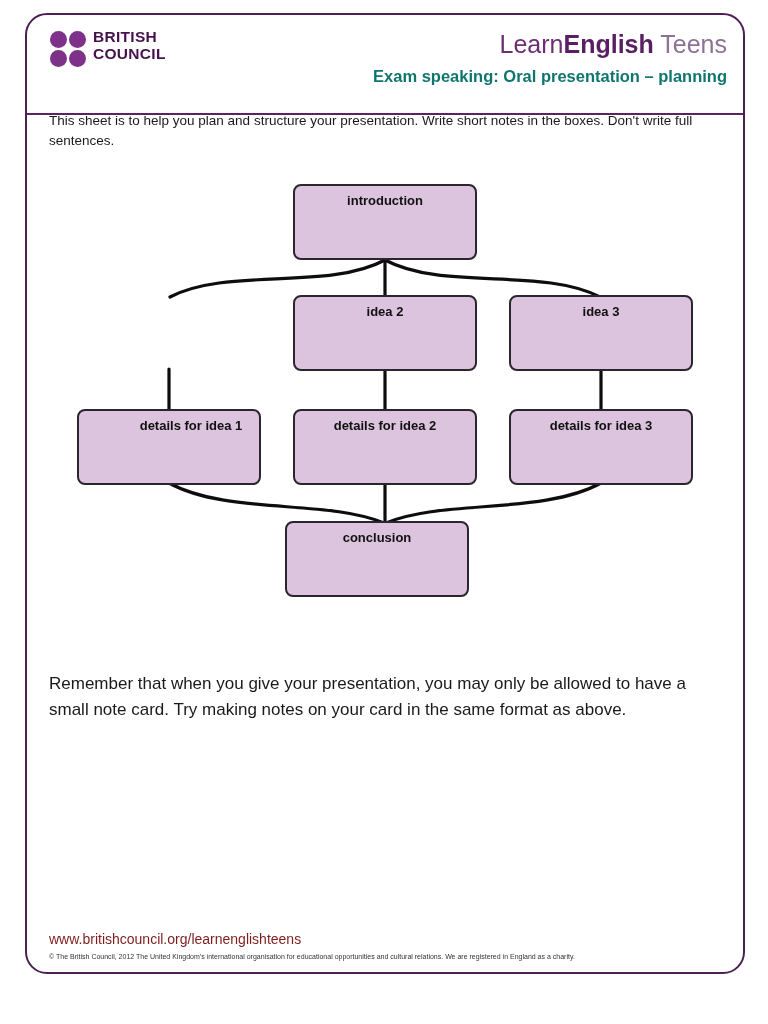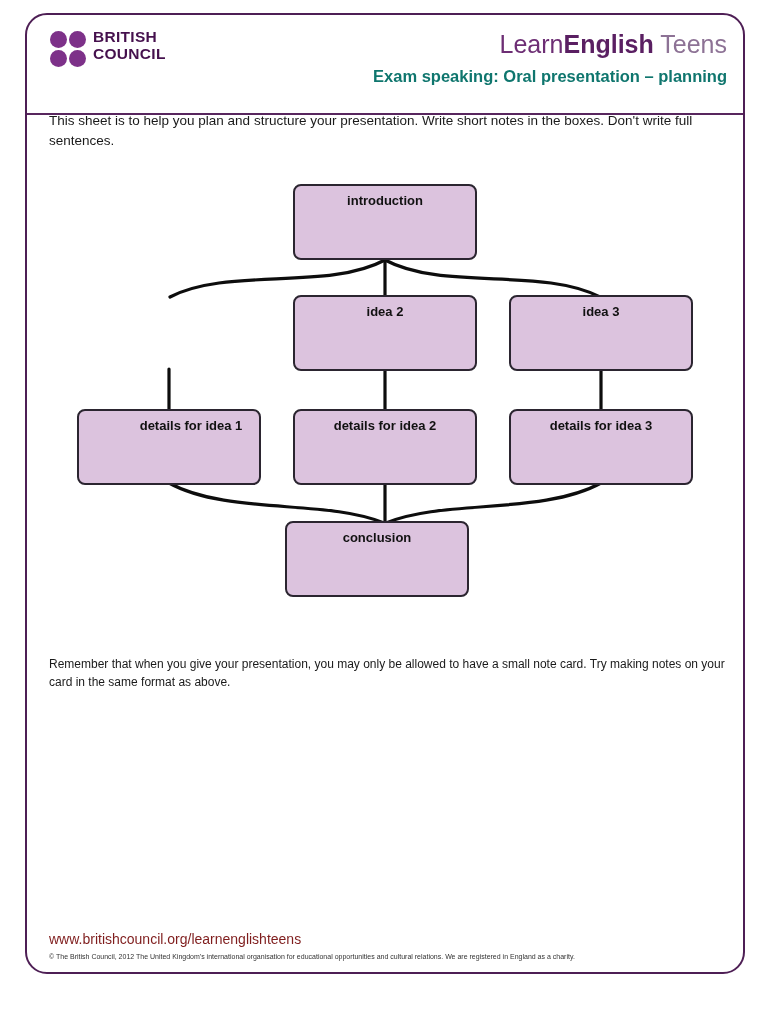--- a/index.html
+++ b/index.html
@@ -37,22 +37,22 @@
     position:absolute; right:16px; top:52px; font-size:16.5px; font-weight:bold; color:#0f766e;
     white-space:nowrap;
   }
 
   
   .intro-text {
     position:absolute; left:22px; top:96px; width:680px;
     font-size:13.5px; line-height:1.5; color:#1a1a1a;
   }
   .reminder-text {
-    position:absolute; left:22px; top:640px; width:680px;
-    font-size:12px; line-height:1.5; color:#1a1a1a;
+    position:absolute; left:22px; top:656px; width:680px;
+    font-size:17px; line-height:1.5; color:#1a1a1a;
   }
 
   
   .connectors { position:absolute; left:0; top:0; width:718px; height:958px; pointer-events:none; }
   .node {
     position:absolute; width:184px; height:76px;
     background:#dcc3de; border:2px solid #2b2530; border-radius:8px;
     text-align:center; padding-top:7px;
     font-weight:bold; font-size:13px; color:#111111;
   }

